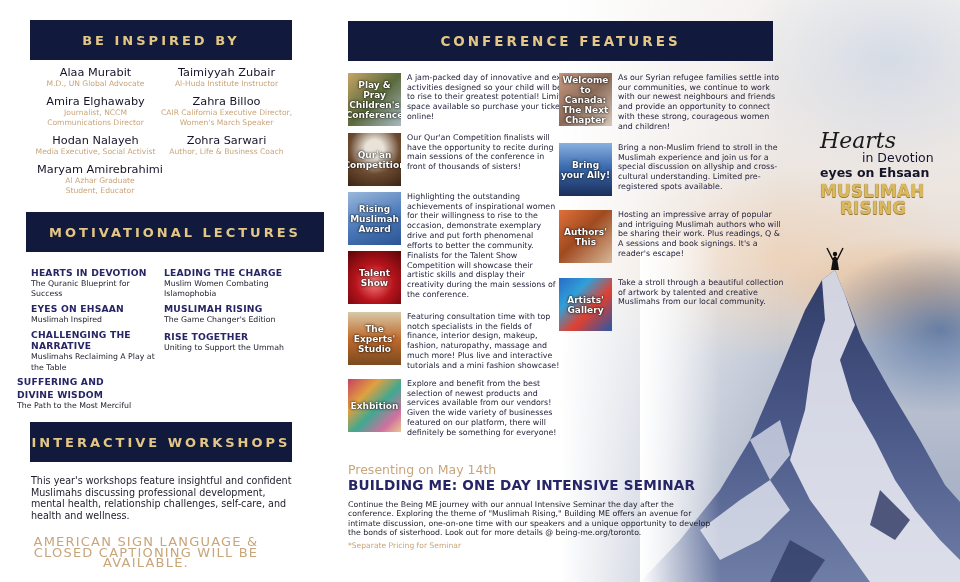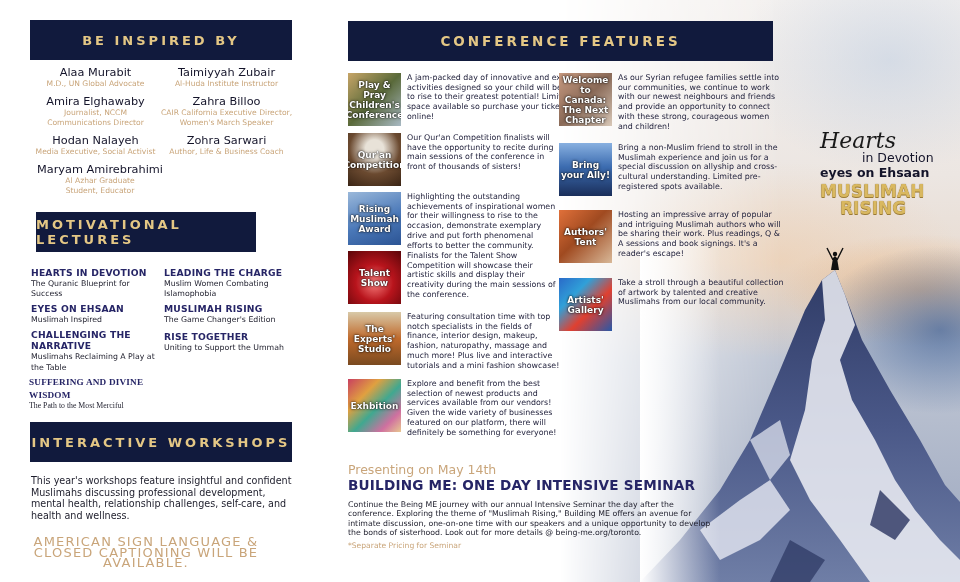--- a/index.html
+++ b/index.html
@@ -134,37 +134,37 @@
     <div class="sp" style="left:131px; top:68px;">
       <div class="n">Zohra Sarwari</div>
       <div class="r" style="white-space:nowrap;">Author, Life &amp; Business Coach</div>
     </div>
     <div class="sp" style="left:0; top:97px; width:140px;">
       <div class="n">Maryam Amirebrahimi</div>
       <div class="r" style="padding:0 22px;">Al Azhar Graduate Student, Educator</div>
     </div>
   </div>
 
-  <div class="bar" style="left:36px; top:212px; width:220px;">
+  <div class="bar" style="left:26px; top:212px; width:298px;">
     <span>MOTIVATIONAL LECTURES</span>
   </div>
 
   <div class="lect" style="left:31px; top:268px; width:125px;">
     <div class="t">HEARTS IN DEVOTION</div>
     <div class="s">The Quranic Blueprint for Success</div>
   </div>
   <div class="lect" style="left:31px; top:304px; width:125px;">
     <div class="t">EYES ON EHSAAN</div>
     <div class="s">Muslimah Inspired</div>
   </div>
   <div class="lect" style="left:31px; top:330px; width:125px;">
     <div class="t">CHALLENGING THE NARRATIVE</div>
     <div class="s" style="line-height:11px;">Muslimahs Reclaiming A Play at the Table</div>
   </div>
-  <div class="lect" style="left:29px; top:376px; width:125px;font-family:Liberation Serif, serif;">
+  <div class="lect" style="left:17px; top:376px; width:125px;">
     <div class="t" style="line-height:12.5px;">SUFFERING AND DIVINE WISDOM</div>
     <div class="s">The Path to the Most Merciful</div>
   </div>
   <div class="lect" style="left:164px; top:268px; width:130px;">
     <div class="t">LEADING THE CHARGE</div>
     <div class="s">Muslim Women Combating Islamophobia</div>
   </div>
   <div class="lect" style="left:164px; top:304px; width:130px;">
     <div class="t">MUSLIMAH RISING</div>
     <div class="s">The Game Changer's Edition</div>
@@ -229,21 +229,21 @@
     <div class="ftxt">As our Syrian refugee families settle into our communities, we continue to work with our newest neighbours and friends and provide an opportunity to connect with these strong, courageous women and children!</div>
   </div>
   <div class="feat" style="left:559px; top:143px; width:225px;">
     <div class="thumb" style="background:linear-gradient(180deg,#88b0e0 0%,#3c6cb0 45%,#1a2e5a 100%);">
       <span>Bring your Ally!</span>
     </div>
     <div class="ftxt">Bring a non-Muslim friend to stroll in the Muslimah experience and join us for a special discussion on allyship and cross-cultural understanding. Limited pre-registered spots available.</div>
   </div>
   <div class="feat" style="left:559px; top:210px; width:225px;">
     <div class="thumb" style="background:linear-gradient(135deg,#e0703a,#a04a20 45%,#d8b898);">
-      <span>Authors' Tent</span>
+      <span>Authors' This</span>
     </div>
     <div class="ftxt">Hosting an impressive array of popular and intriguing Muslimah authors who will be sharing their work. Plus readings, Q &amp; A sessions and book signings. It's a reader's escape!</div>
   </div>
   <div class="feat" style="left:559px; top:278px; width:225px;">
     <div class="thumb" style="background:linear-gradient(135deg,#2a6ac8,#30a0d8 30%,#e04030 60%,#2858a8);">
       <span>Artists' Gallery</span>
     </div>
     <div class="ftxt">Take a stroll through a beautiful collection of artwork by talented and creative Muslimahs from our local community.</div>
   </div>
 

